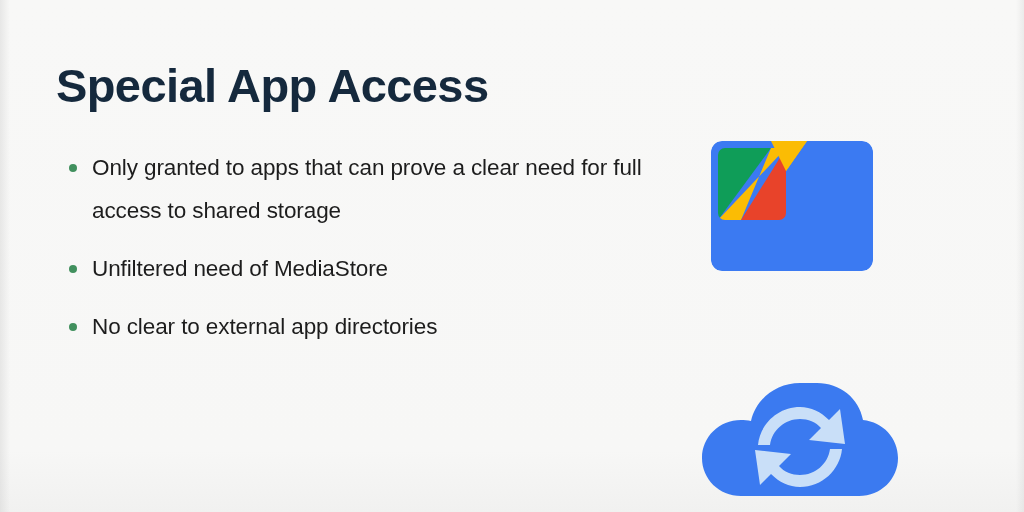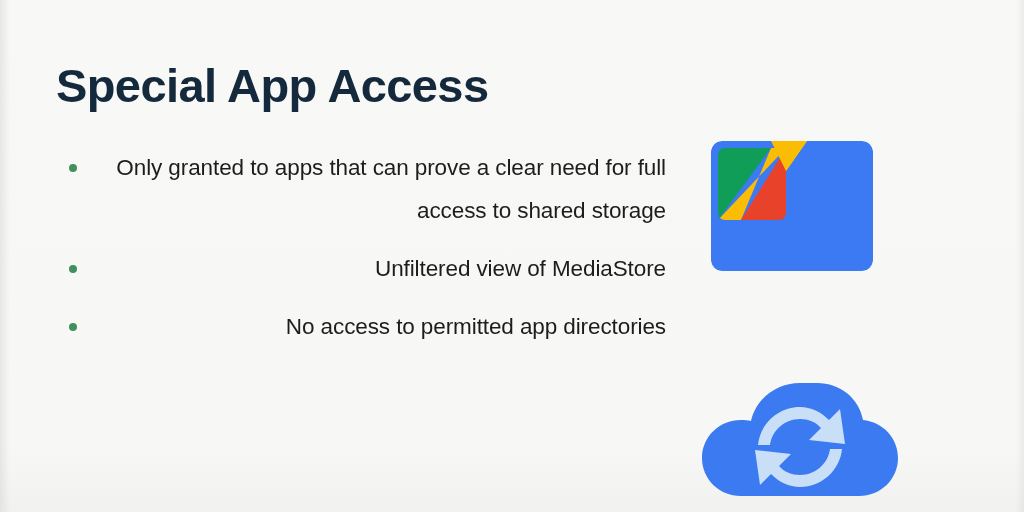--- a/index.html
+++ b/index.html
@@ -59,21 +59,20 @@
     list-style: none;
   }
   .bullet-item {
     position: relative;
     padding-left: 26px;
     margin-bottom: 15px;
     font-size: 22.5px;
     line-height: 43px;
     color: #1d1d1d;
     letter-spacing: -0.1px;
-    text-align: right;
   }
   .bullet-item:last-child { margin-bottom: 0; }
   .bullet-dot {
     position: absolute;
     left: 3px;
     top: 18px;
     width: 8px;
     height: 8px;
     border-radius: 50%;
     background: #41905e;
@@ -107,25 +106,25 @@
 
   <h1 id="page-title">Special App Access</h1>
 
   <ul id="bullet-list">
     <li class="bullet-item">
       <span class="bullet-dot"></span>
       <span class="bullet-text">Only granted to apps that can prove a clear need for full access to shared storage</span>
     </li>
     <li class="bullet-item">
       <span class="bullet-dot"></span>
-      <span class="bullet-text">Unfiltered view of MediaStore</span>
+      <span class="bullet-text">Unfiltered need of MediaStore</span>
     </li>
     <li class="bullet-item">
       <span class="bullet-dot"></span>
-      <span class="bullet-text">No access to permitted app directories</span>
+      <span class="bullet-text">No clear to external app directories</span>
     </li>
   </ul>
 
   <div id="files-icon">
     <svg width="162" height="130" viewBox="0 0 162 130" xmlns="http://www.w3.org/2000/svg">
       <defs>
         <clipPath id="folderClip">
           <rect x="0" y="0" width="162" height="130" rx="11" ry="11"></rect>
         </clipPath>
         <clipPath id="pageClip">

